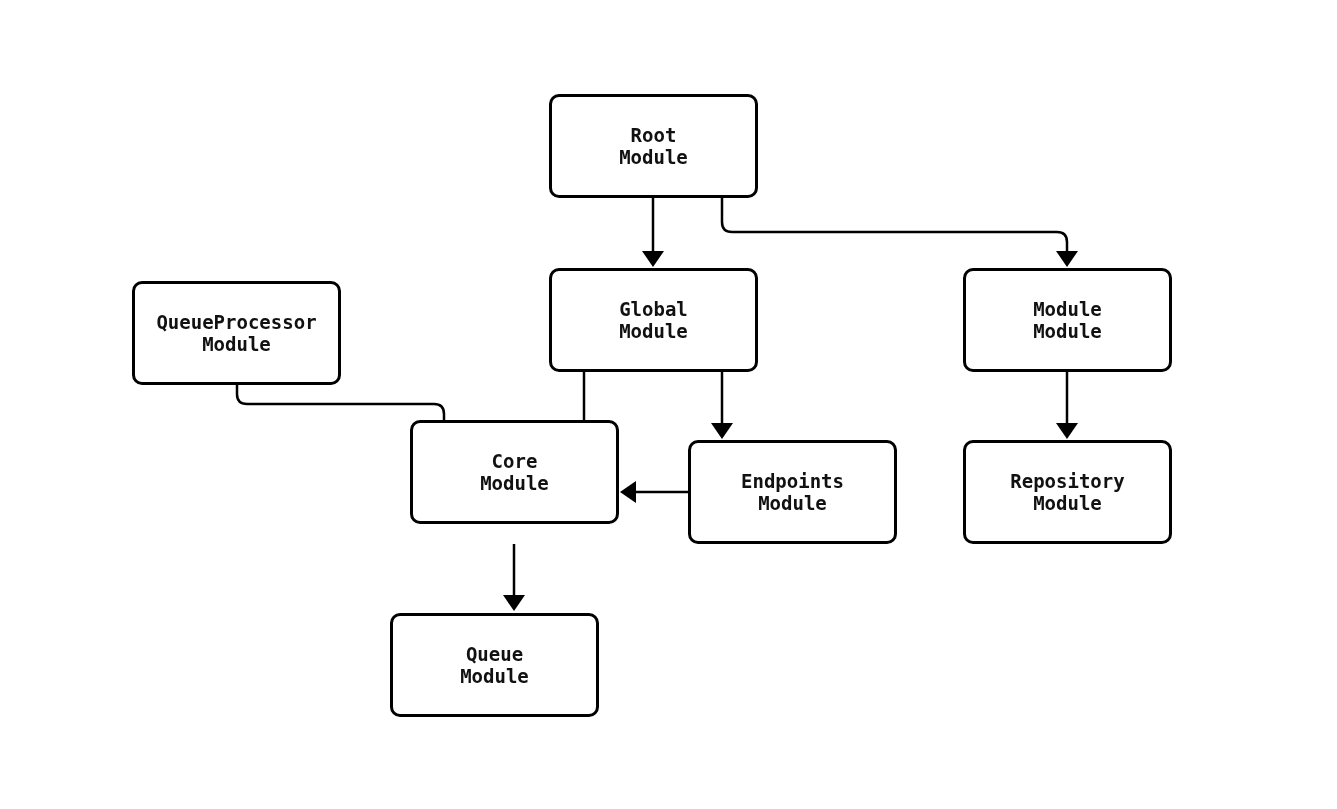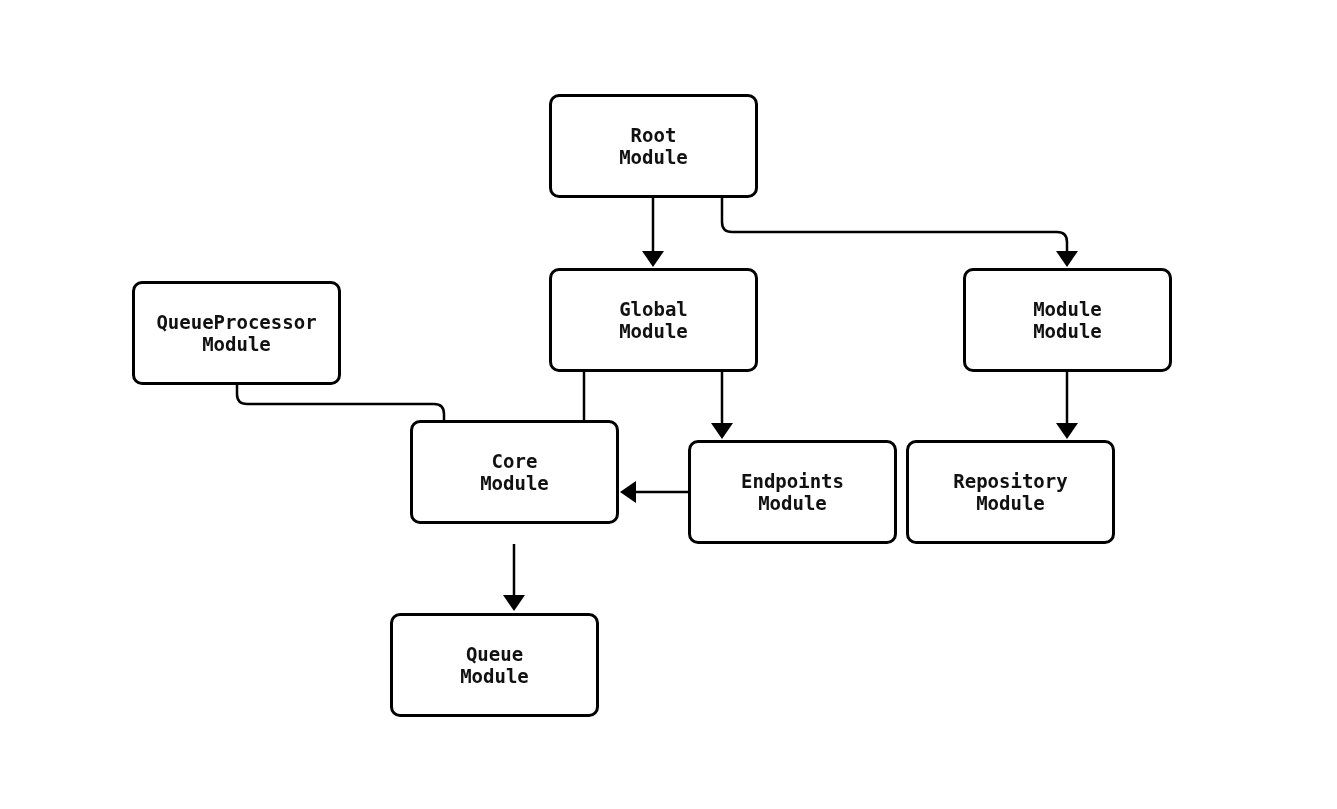--- a/index.html
+++ b/index.html
@@ -105,21 +105,21 @@
   <div class="node" style="left:410px; top:420px">
     <span>Core</span>
     <span>Module</span>
   </div>
 
   <div class="node" style="left:688px; top:440px">
     <span>Endpoints</span>
     <span>Module</span>
   </div>
 
-  <div class="node" style="left:906px; top:440px">
+  <div class="node" style="left:963px; top:440px">
     <span>Repository</span>
     <span>Module</span>
   </div>
 
   <div class="node" style="left:390px; top:613px">
     <span>Queue</span>
     <span>Module</span>
   </div>
 
 </div>

